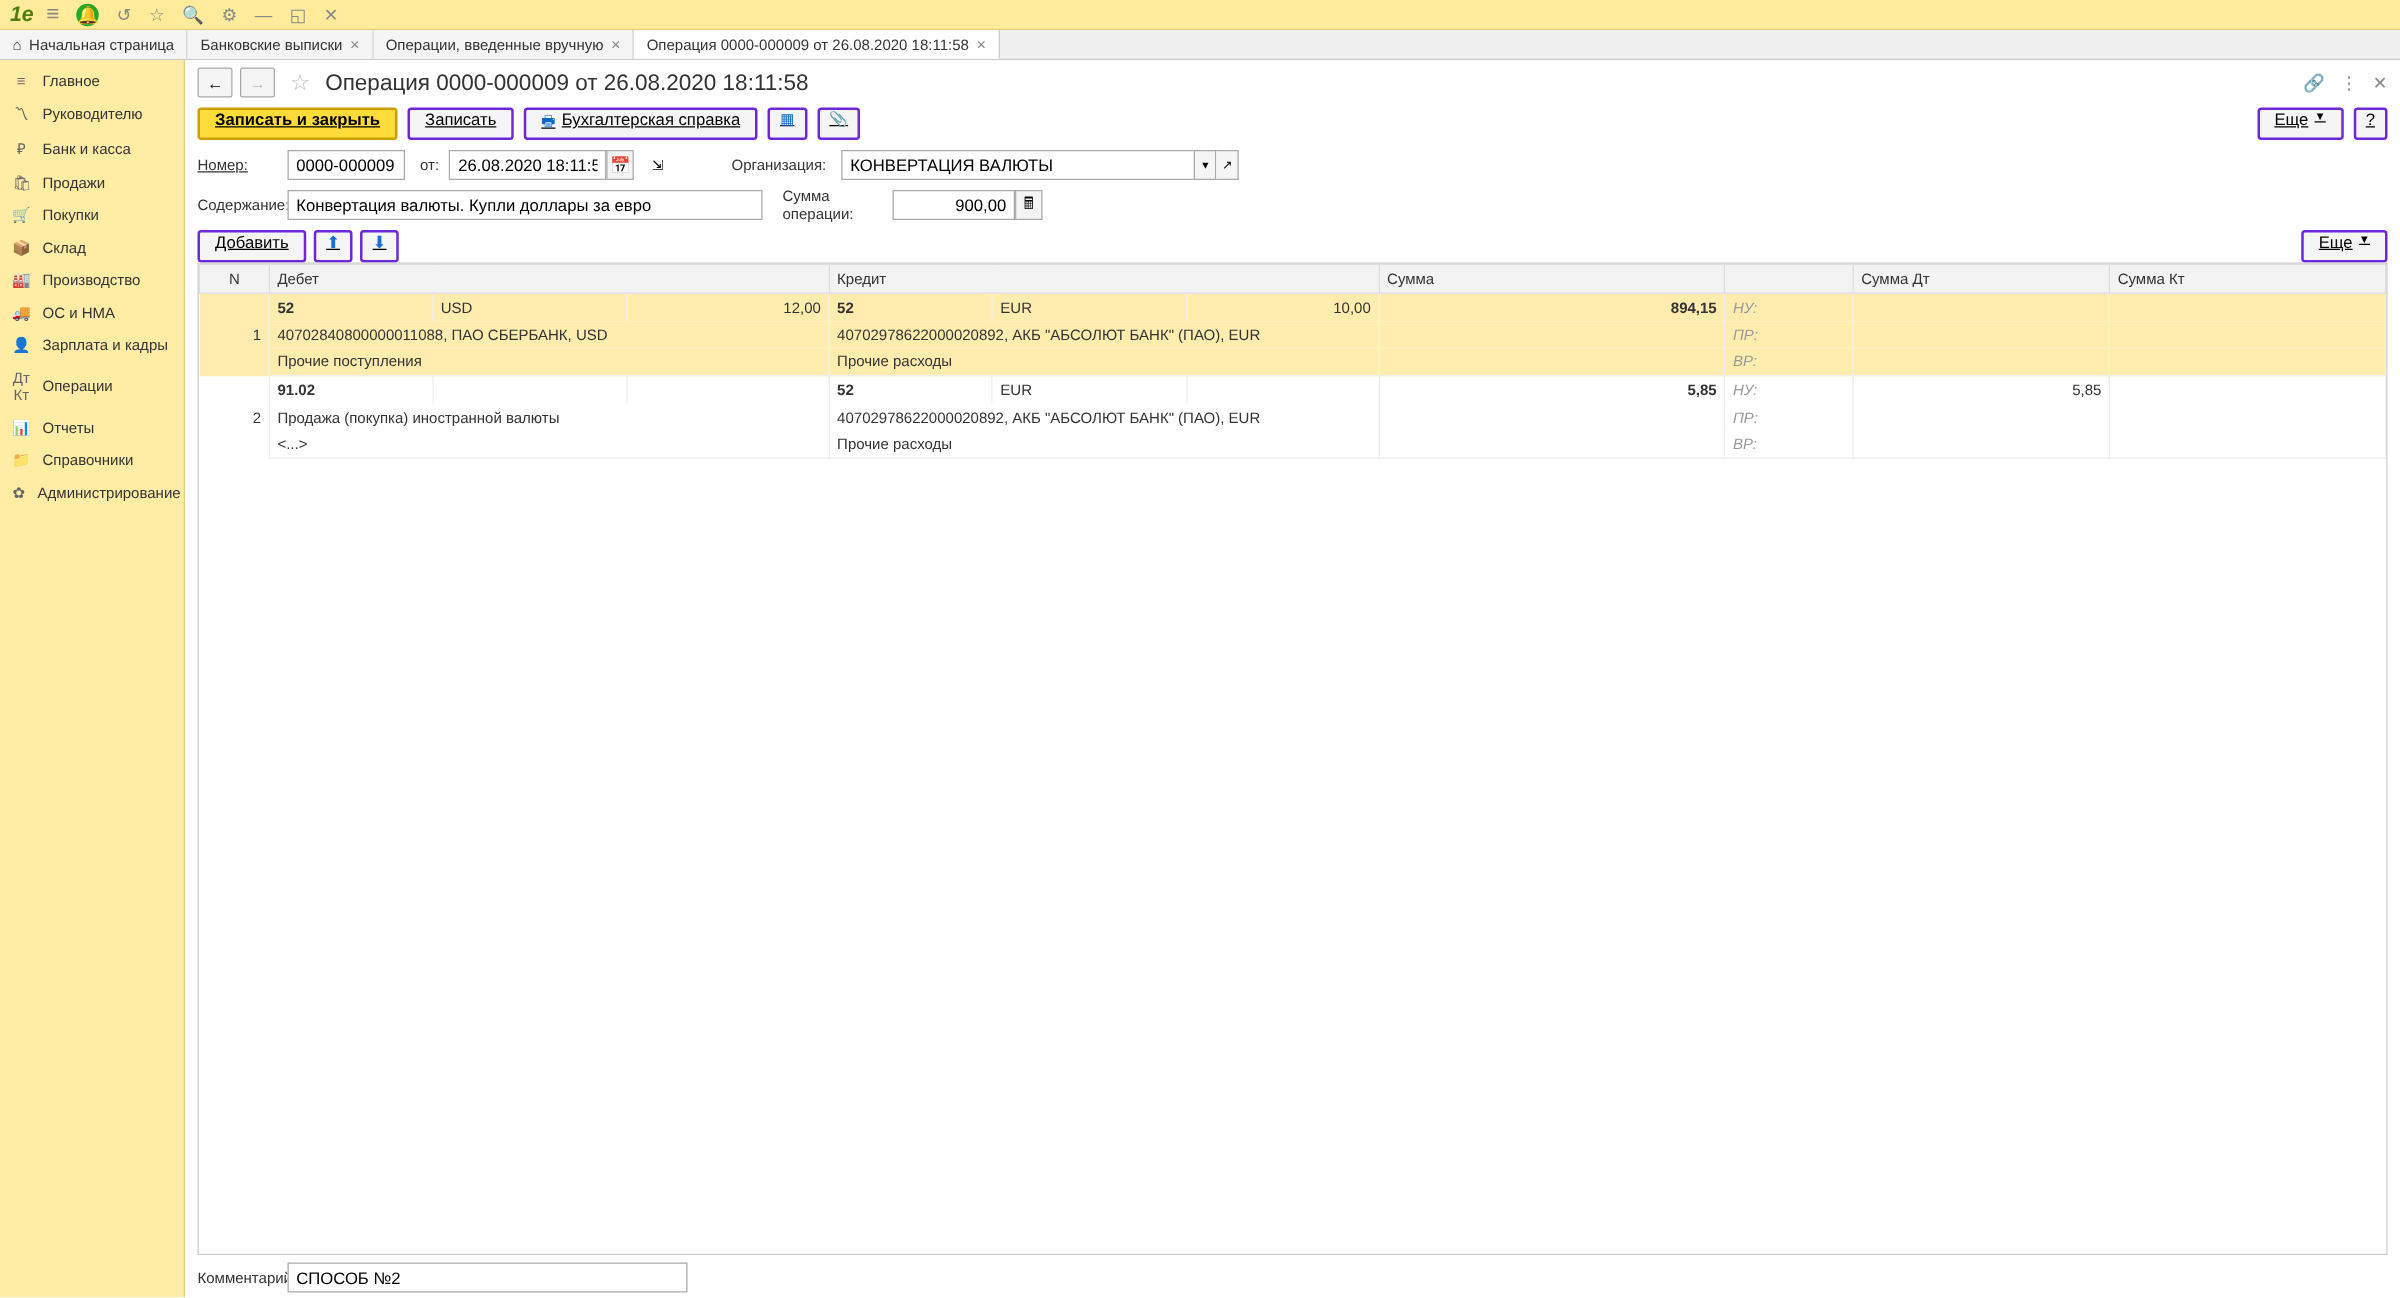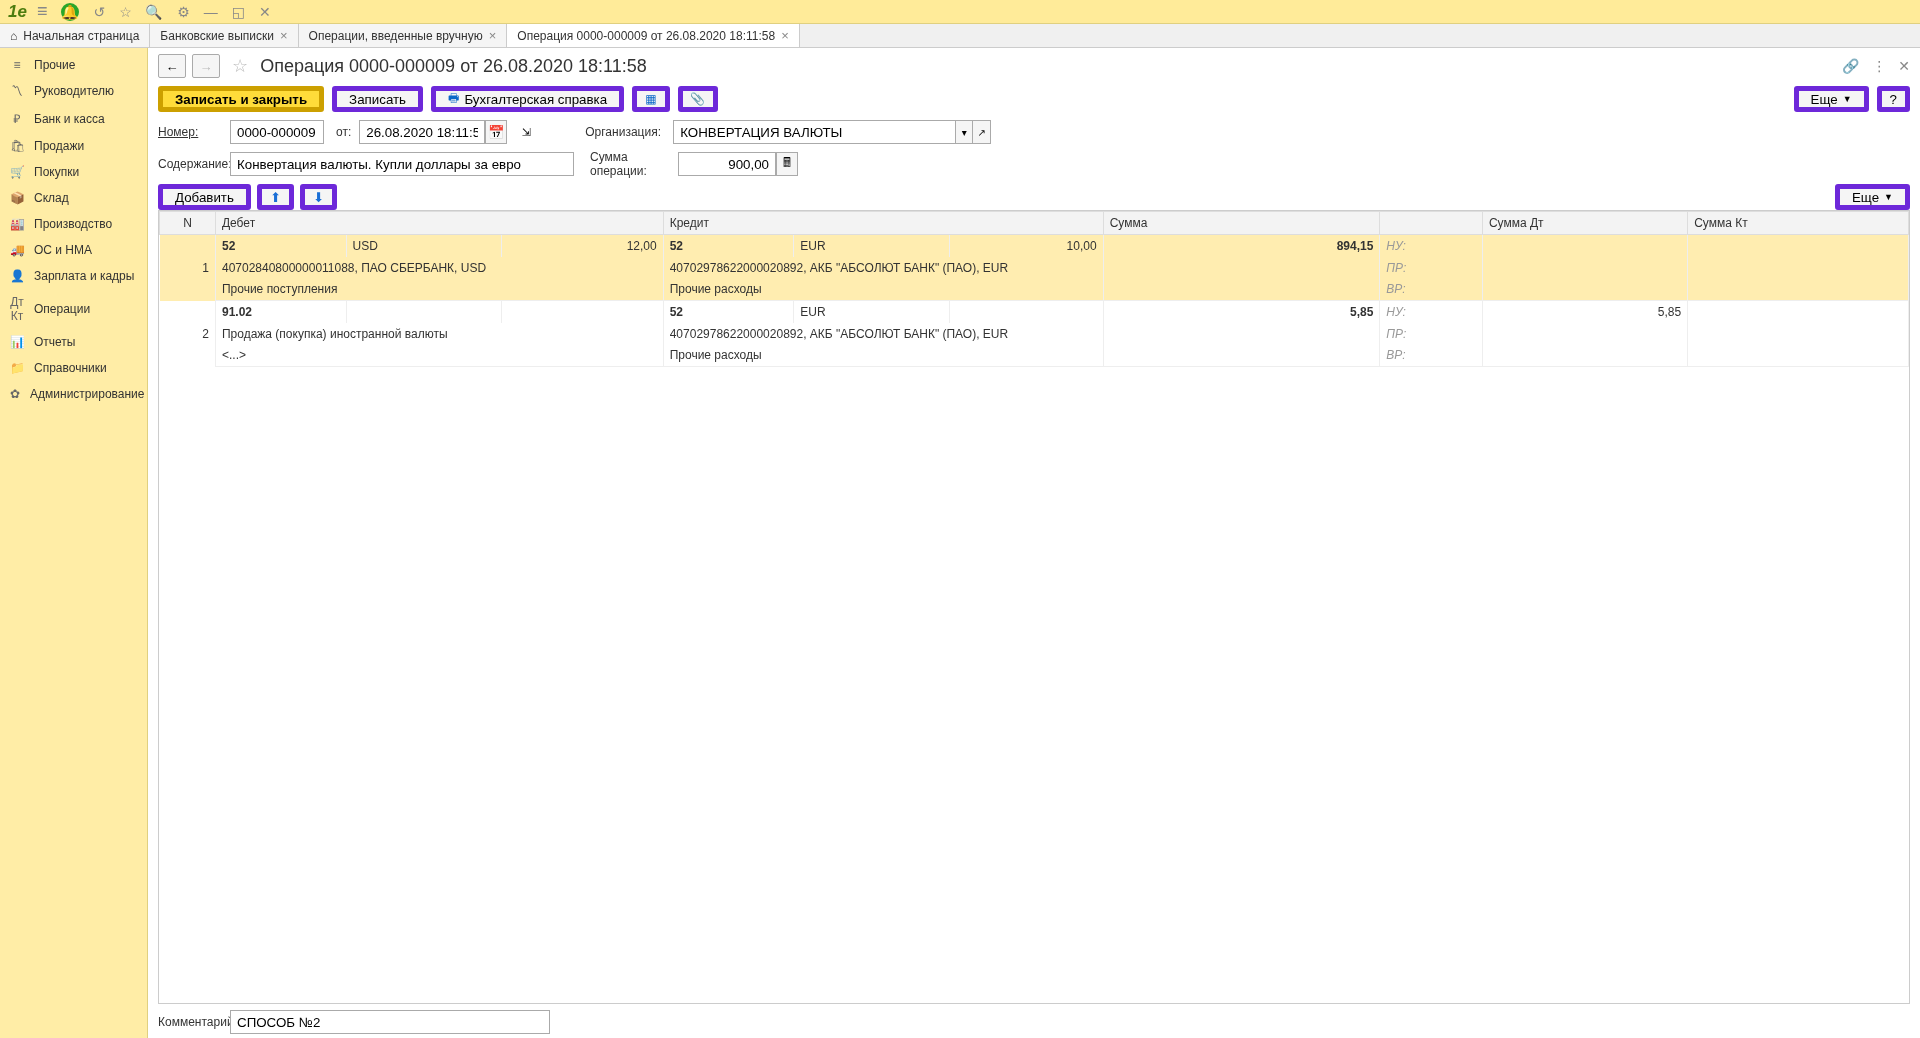--- a/index.html
+++ b/index.html
@@ -34,21 +34,21 @@
 .main { flex: 1; display: flex; flex-direction: column; padding: 6px 10px 4px 10px; }
 .header-row { display: flex; align-items: center; gap: 6px; margin-bottom: 8px; }
 .nav-btn { width: 28px; height: 24px; border: 1px solid #aaa; background: #f5f5f5; border-radius: 2px; cursor: pointer; display:inline-flex; align-items:center; justify-content:center; font-size:13px;}
 .star-icon { font-size: 18px; color: #bbb; margin: 0 6px; }
 .page-title { font-size: 18px; font-weight: normal; flex:1; }
 .header-right { display:flex; gap:12px; align-items:center;}
 .header-right span { color:#888; cursor:pointer; font-size:14px;}
 
 
 .toolbar { display: flex; align-items: center; gap: 8px; margin-bottom: 8px; }
-.btn { height: 26px; padding: 0 12px; border: 5px solid #6d28d9; background: #f5f5f5; border-radius: 3px; cursor: pointer; display:inline-flex; align-items:center; gap:5px; }
+.btn { height: 26px; padding: 0 12px; border: 2px solid #6d28d9; background: #f5f5f5; border-radius: 3px; cursor: pointer; display:inline-flex; align-items:flex-start; gap:5px;text-decoration:underline; }
 .btn.primary { background: #ffdc3a; border-color: #cca000; font-weight: bold; }
 .btn.icon-only { padding: 0 8px; }
 .toolbar-spacer { flex:1; }
 .btn .bicon { font-size: 12px; }
 .print-icon{color:#0a68c8;}
 
 
 .form-row { display: flex; align-items: center; gap: 8px; margin-bottom: 6px; }
 .label { color: #333; }
 .input { height: 24px; border: 1px solid #aaa; padding: 0 6px; background: #fff; }
@@ -126,21 +126,21 @@
     <span>Операция 0000-000009 от 26.08.2020 18:11:58</span>
     <span class="close">×</span>
   </div>
 </div>
 
 <div class="app-body">
 
   <div class="sidebar">
     <div class="sidebar-item">
         <span class="sicon">≡</span>
-        <span>Прочие</span>
+        <span>Главное</span>
       </div>
     <div class="sidebar-item">
         <span class="sicon">〽</span>
         <span>Руководителю</span>
       </div>
     <div class="sidebar-item">
         <span class="sicon">₽</span>
         <span>Банк и касса</span>
       </div>
     <div class="sidebar-item">
@@ -243,21 +243,21 @@
             <span>▾</span>
           </button>
         <button class="combo-btn" style="border-left:none;">
             <span>↗</span>
           </button>
       </div>
     </div>
 
     <div class="form-row">
       <span class="label" style="width:64px;">Содержание:</span>
-      <input class="input" style="width: 344px;" value="Конвертация валюты. Купли доллары за евро">
+      <input class="input" style="width: 380px;" value="Конвертация валюты. Купли доллары за евро">
       <span class="label" style="margin-left:8px; width:80px;">Сумма операции:</span>
       <div class="date-combo">
         <input class="input tar" style="width: 98px;" value="900,00">
         <button class="cal-btn">
             <span>🖩</span>
           </button>
       </div>
     </div>
 
     <div class="form-row table-toolbar">

